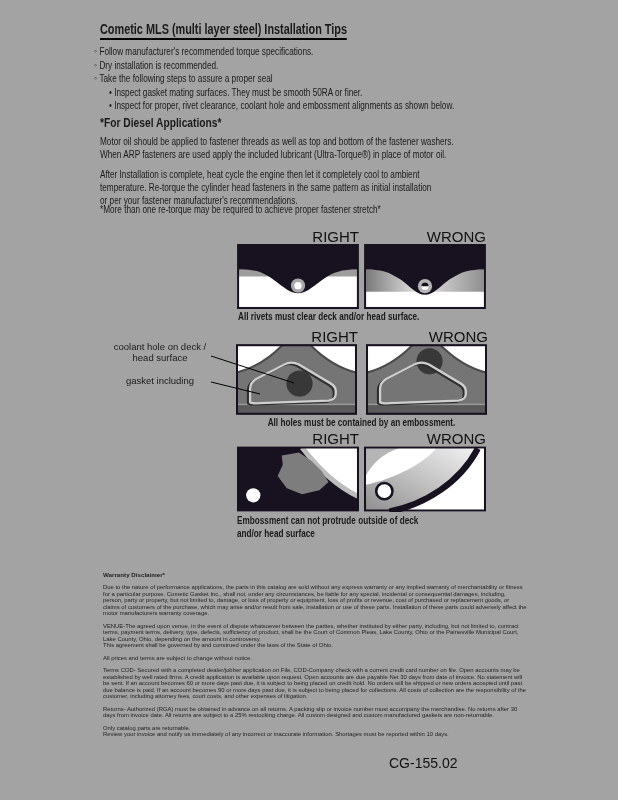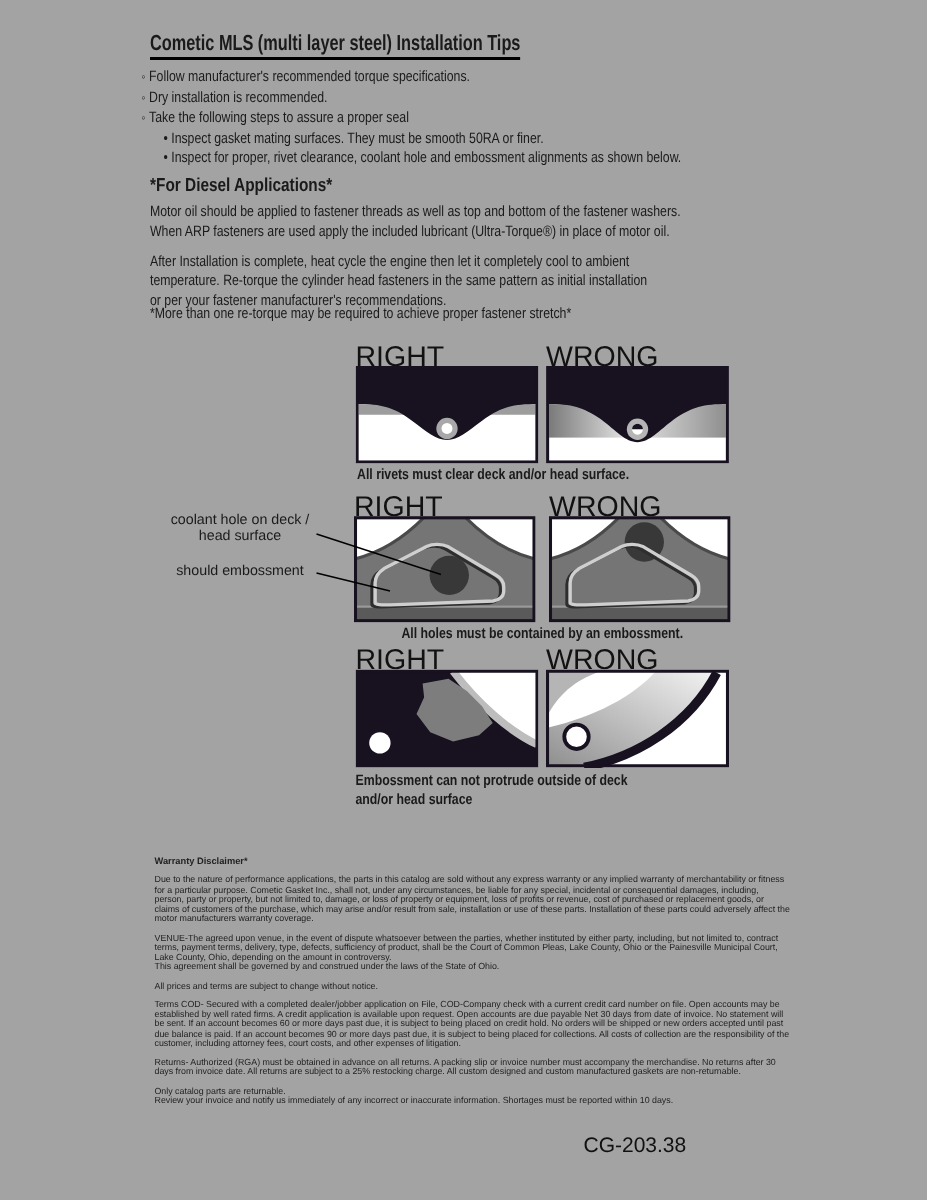--- a/index.html
+++ b/index.html
@@ -22,21 +22,21 @@
   .tip .m1{width:9px;text-align:center;font-size:9px;flex:none;}
   .tip .m2{width:9px;text-align:center;font-size:10px;flex:none;}
   .tip.sub{padding-left:18px;}
 
   .dheading{position:absolute;left:100px;top:116px;font-size:12.5px;font-weight:bold;white-space:nowrap;}
   .para{position:absolute;left:100px;width:505px;font-size:10px;line-height:13px;white-space:pre-line;letter-spacing:0;}
   #para1{top:135px;}
   #para2{top:168px;}
   #note{top:203px;}
 
-  .dg-h{position:absolute;width:122px;text-align:left;font-size:19px;color:#111;}
+  .dg-h{position:absolute;width:122px;text-align:right;font-size:15px;color:#111;}
   .dg-box{position:absolute;display:block;}
   .cap{position:absolute;font-size:10px;font-weight:bold;white-space:nowrap;}
   .cap2{position:absolute;font-size:10px;font-weight:bold;width:251px;text-align:center;}
   .cap3{position:absolute;font-size:10px;font-weight:bold;width:245px;line-height:13px;}
   .lbl{position:absolute;left:111px;width:98px;font-size:9.5px;line-height:10.5px;text-align:center;}
 
   .overlay{position:absolute;left:0;top:0;pointer-events:none;}
 
   .disclaimer{position:absolute;left:103px;top:571px;width:424px;color:#222;}
   .disc-h{font-size:6.2px;font-weight:bold;margin:0 0 6px 0;}
@@ -111,21 +111,21 @@
     <path d="M56.4,41.5 A3.6,3.6 0 0 1 63.6,41.5 Z" fill="#18111f"></path>
     <rect x="1" y="1" width="118" height="62" fill="none" stroke="#18111f" stroke-width="2"></rect>
   </svg>
 
   <div class="cap cx" style="left:238px;top:311px;">All rivets must clear deck and/or head surface.</div>
 
   <div class="dg-h" style="left:236px;top:328px;">RIGHT</div>
   <div class="dg-h" style="left:366px;top:328px;">WRONG</div>
 
   <div class="lbl" style="top:342px;">coolant hole on deck / head surface</div>
-  <div class="lbl" style="top:376px;">should embossment</div>
+  <div class="lbl" style="top:376px;">gasket including</div>
 
   <svg class="dg-box" style="left:236px;top:344px;" width="121" height="71" viewBox="0 0 120 70">
     <rect x="0" y="0" width="120" height="70" fill="#757575"></rect>
     <path d="M1,1 L46,1 C32,15 17,24 1,28 Z" fill="#ffffff"></path>
     <path d="M46,1 C32,15 17,24 1,28" fill="none" stroke="#4a4a4a" stroke-width="2"></path>
     <path d="M74,1 L119,1 L119,28 C103,24 88,15 74,1 Z" fill="#ffffff"></path>
     <path d="M74,1 C88,15 103,24 119,28" fill="none" stroke="#4a4a4a" stroke-width="2"></path>
     <rect x="1" y="59" width="118" height="1.5" fill="#9a9a9a"></rect>
     <rect x="1" y="60.5" width="118" height="8.5" fill="#5a5a5a"></rect>
     <path d="M14,57 L14,44 C14,40 16,37 20,34.5 L48,20 C52,18 58,18 62.5,20.2 L94,39 C97.5,41 99,43.5 99,46.5 L99,49.5 C99,53 96,55.5 92,56 L24,58.5 C18,58.8 14,58.5 14,57 Z" transform="translate(-2.2,1.3)" fill="none" stroke="#2e2e2e" stroke-width="2"></path>
@@ -190,15 +190,15 @@
     <p class="disc-p">Due to the nature of performance applications, the parts in this catalog are sold without any express warranty or any implied warranty of merchantability or fitness for a particular purpose.  Cometic Gasket Inc., shall not, under any circumstances, be liable for any special, incidental or consequential damages, including, person, party or property, but not limited to, damage, or loss of property or equipment, loss of profits or revenue, cost of purchased or replacement goods, or claims of customers of the purchase, which may arise and/or result from sale, installation or use of these parts.  Installation of these parts could adversely affect the motor manufacturers warranty coverage.</p>
     <p class="disc-p">VENUE-The agreed upon venue, in the event of dispute whatsoever between the parties, whether instituted by either party, including, but not limited to, contract terms, payment terms, delivery, type, defects, sufficiency of product, shall be the Court of Common Pleas, Lake County, Ohio or the Painesville Municipal Court, Lake County, Ohio, depending on the amount in controversy.
 This agreement shall be governed by and construed under the laws of the State of Ohio.</p>
     <p class="disc-p">All prices and terms are subject to change without notice.</p>
     <p class="disc-p">Terms COD- Secured with a completed dealer/jobber application on File, COD-Company check with a current credit card number on file.  Open accounts may be established by well rated firms.  A credit application is available upon request.  Open accounts are due payable Net 30 days from date of invoice.  No statement will be sent.  If an account becomes 60 or more days past due, it is subject to being placed on credit hold.  No orders will be shipped or new orders accepted until past due balance is paid.  If an account becomes 90 or more days past due, it is subject to being placed for collections.  All costs of collection are the responsibility of the customer, including attorney fees, court costs, and other expenses of litigation.</p>
     <p class="disc-p">Returns- Authorized (RGA) must be obtained in advance on all returns.  A packing slip or invoice number must accompany the merchandise.  No returns after 30 days from invoice date.  All returns are subject to a 25% restocking charge.  All custom designed and custom manufactured gaskets are non-returnable.</p>
     <p class="disc-p">Only catalog parts are returnable.
 Review your invoice and notify us immediately of any incorrect or inaccurate information.  Shortages must be reported within 10 days.</p>
   </div>
 
-  <div class="footer-code">CG-203.38</div>
+  <div class="footer-code">CG-155.02</div>
 
 </div>
 
 </body></html>

